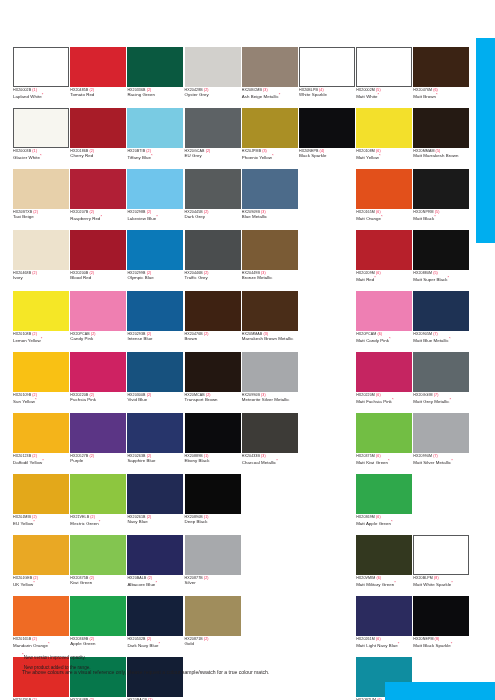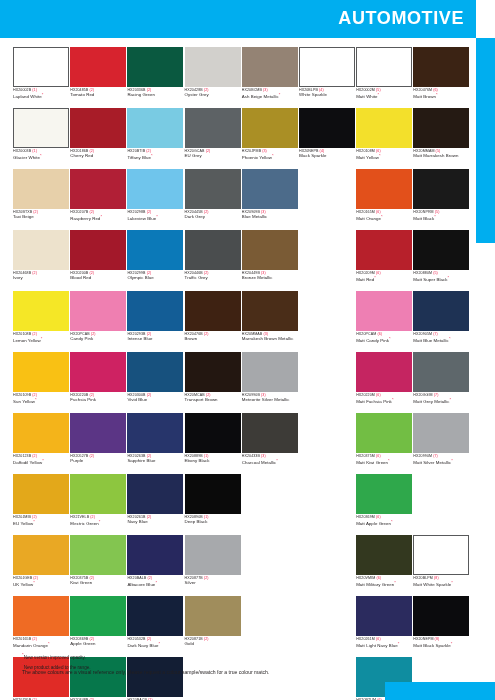--- a/index.html
+++ b/index.html
@@ -91,23 +91,20 @@
   .bottom-bar{
     position:absolute;right:0;bottom:0;width:110px;height:18px;
     background:#00AEEF;
   }
 </style>
 </head>
 <body>
 
 <div class="page">
 
-  <div class="header">
-    <div class="header-title">AUTOMOTIVE</div>
-  </div>
 
   <div class="sidetab">
     <div class="sidetab-bar"></div>
     <div class="sidetab-label">HX20000 VEHICLE WRAP</div>
   </div>
 
   <div class="grid" id="swatch-grid">
       <div class="row">
         <div class="cell">
           <div class="swatch outlined" style="background: rgb(255, 255, 255);"></div>

